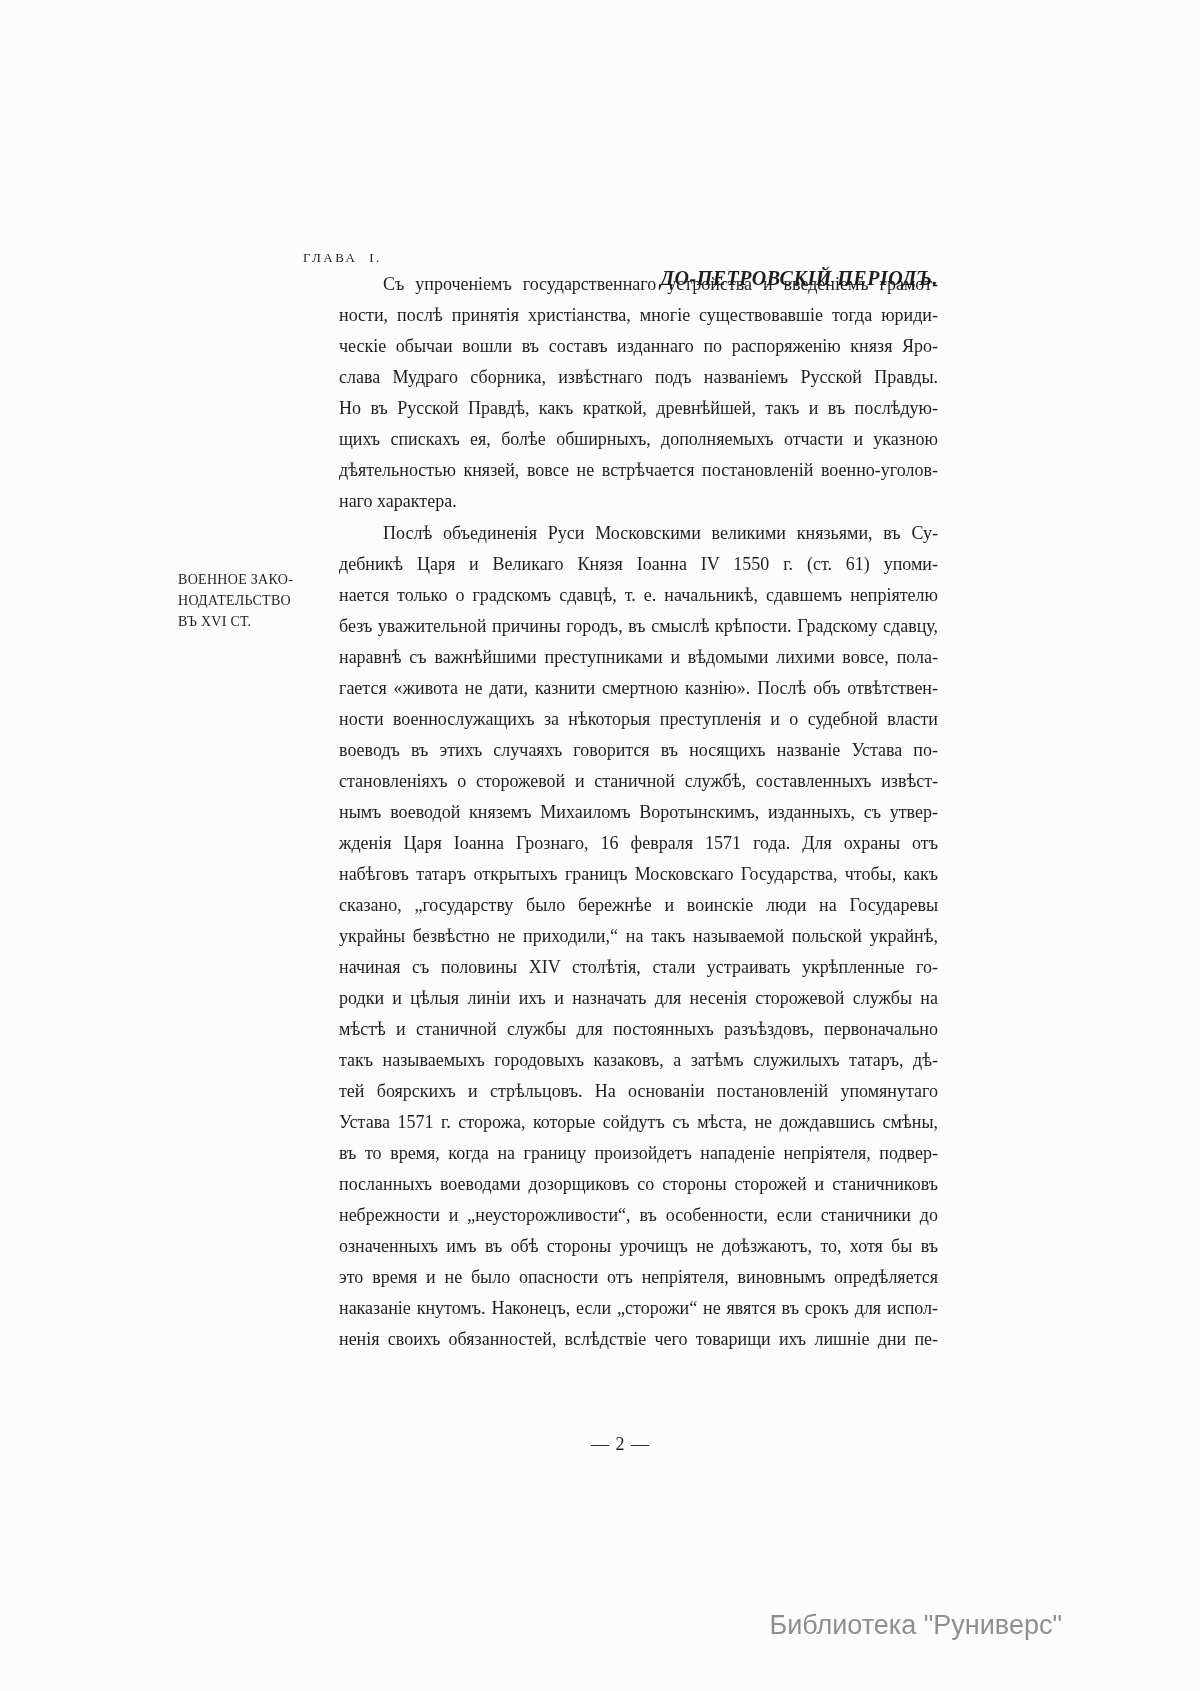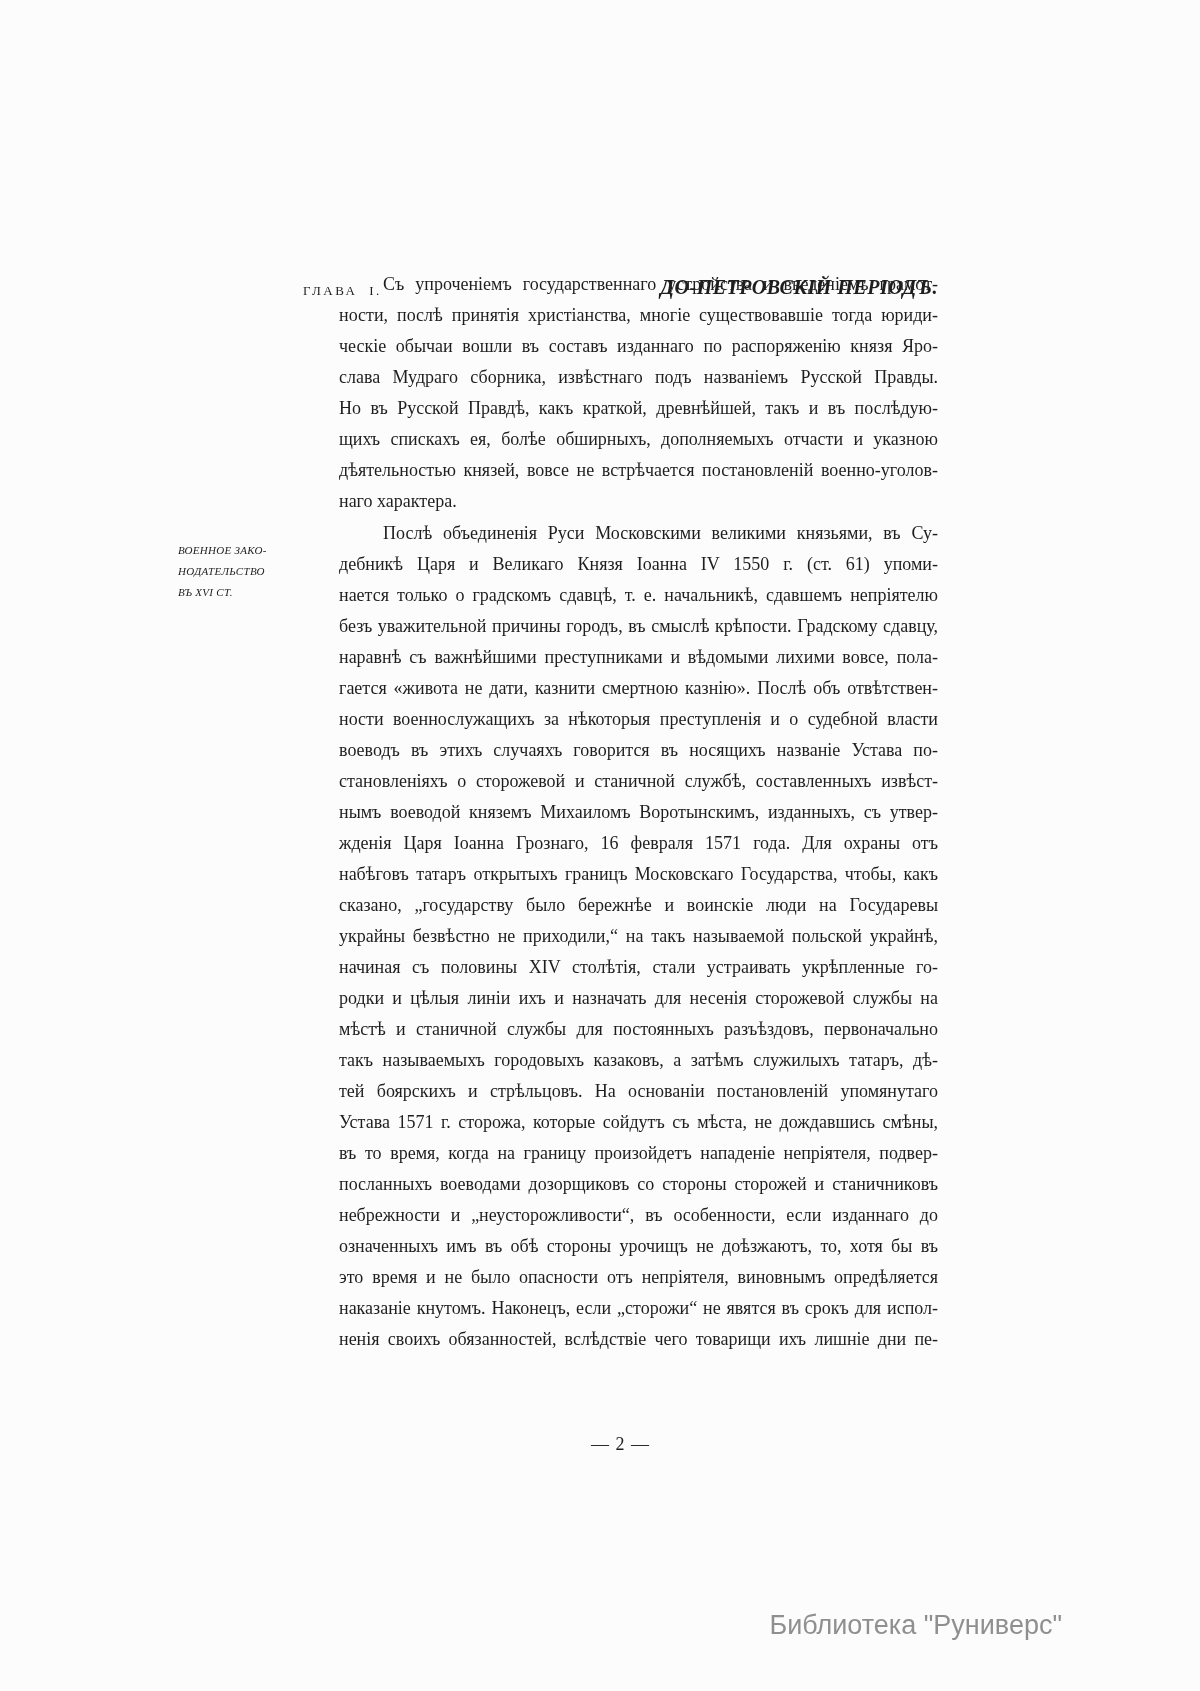--- a/index.html
+++ b/index.html
@@ -8,45 +8,44 @@
     width: 1200px;
     height: 1691px;
     background: #fcfcfc;
     color: #1e1e1e;
     font-family: "Liberation Serif", "DejaVu Serif", serif;
     overflow: hidden;
   }
   .running-head {
     position: absolute;
     left: 303px;
-    top: 234px;
+    top: 225px;
     width: 635px;
     display: flex;
     justify-content: space-between;
-    align-items: flex-end;
+    align-items: center;
   }
   .chapter {
     font-size: 13px;
     letter-spacing: 2.5px;
     word-spacing: 6px;
   }
   .section {
     font-size: 20px;
     font-weight: bold;
     font-style: italic;
     letter-spacing: 0.5px;
     margin-top: 42px;
   }
   .margin-note {
     position: absolute;
     left: 178px;
-    top: 540px;
+    top: 569px;
     width: 126px;
-    font-style: italic;
-    font-size: 11px;
+    font-size: 14px;
     line-height: 21px;
     letter-spacing: 0.3px;
   }
   .body-text {
     position: absolute;
     left: 303px;
     top: 269px;
     width: 635px;
     font-size: 18px;
     line-height: 31px;
@@ -123,21 +122,21 @@
         <div class="line">сказано, „государству было бережнѣе и воинскіе люди на Государевы</div>
         <div class="line">украйны безвѣстно не приходили,“ на такъ называемой польской украйнѣ,</div>
         <div class="line">начиная съ половины XIV столѣтія, стали устраивать укрѣпленные го-</div>
         <div class="line">родки и цѣлыя линіи ихъ и назначать для несенія сторожевой службы на</div>
         <div class="line">мѣстѣ и станичной службы для постоянныхъ разъѣздовъ, первоначально</div>
         <div class="line">такъ называемыхъ городовыхъ казаковъ, а затѣмъ служилыхъ татаръ, дѣ-</div>
         <div class="line">тей боярскихъ и стрѣльцовъ. На основаніи постановленій упомянутаго</div>
         <div class="line">Устава 1571 г. сторожа, которые сойдутъ съ мѣста, не дождавшись смѣны,</div>
         <div class="line">въ то время, когда на границу произойдетъ нападеніе непріятеля, подвер-</div>
         <div class="line">посланныхъ воеводами дозорщиковъ со стороны сторожей и станичниковъ</div>
-        <div class="line">небрежности и „неусторожливости“, въ особенности, если изданнаго до</div>
+        <div class="line">небрежности и „неусторожливости“, въ особенности, если станичники до</div>
         <div class="line">означенныхъ имъ въ обѣ стороны урочищъ не доѣзжаютъ, то, хотя бы въ</div>
         <div class="line">это время и не было опасности отъ непріятеля, виновнымъ опредѣляется</div>
         <div class="line">наказаніе кнутомъ. Наконецъ, если „сторожи“ не явятся въ срокъ для испол-</div>
         <div class="line">ненія своихъ обязанностей, вслѣдствіе чего товарищи ихъ лишніе дни пе-</div>
       </div>
   </div>
 
   <div class="page-number">— 2 —</div>
 
   <div class="watermark">Библиотека "Руниверс"</div>

